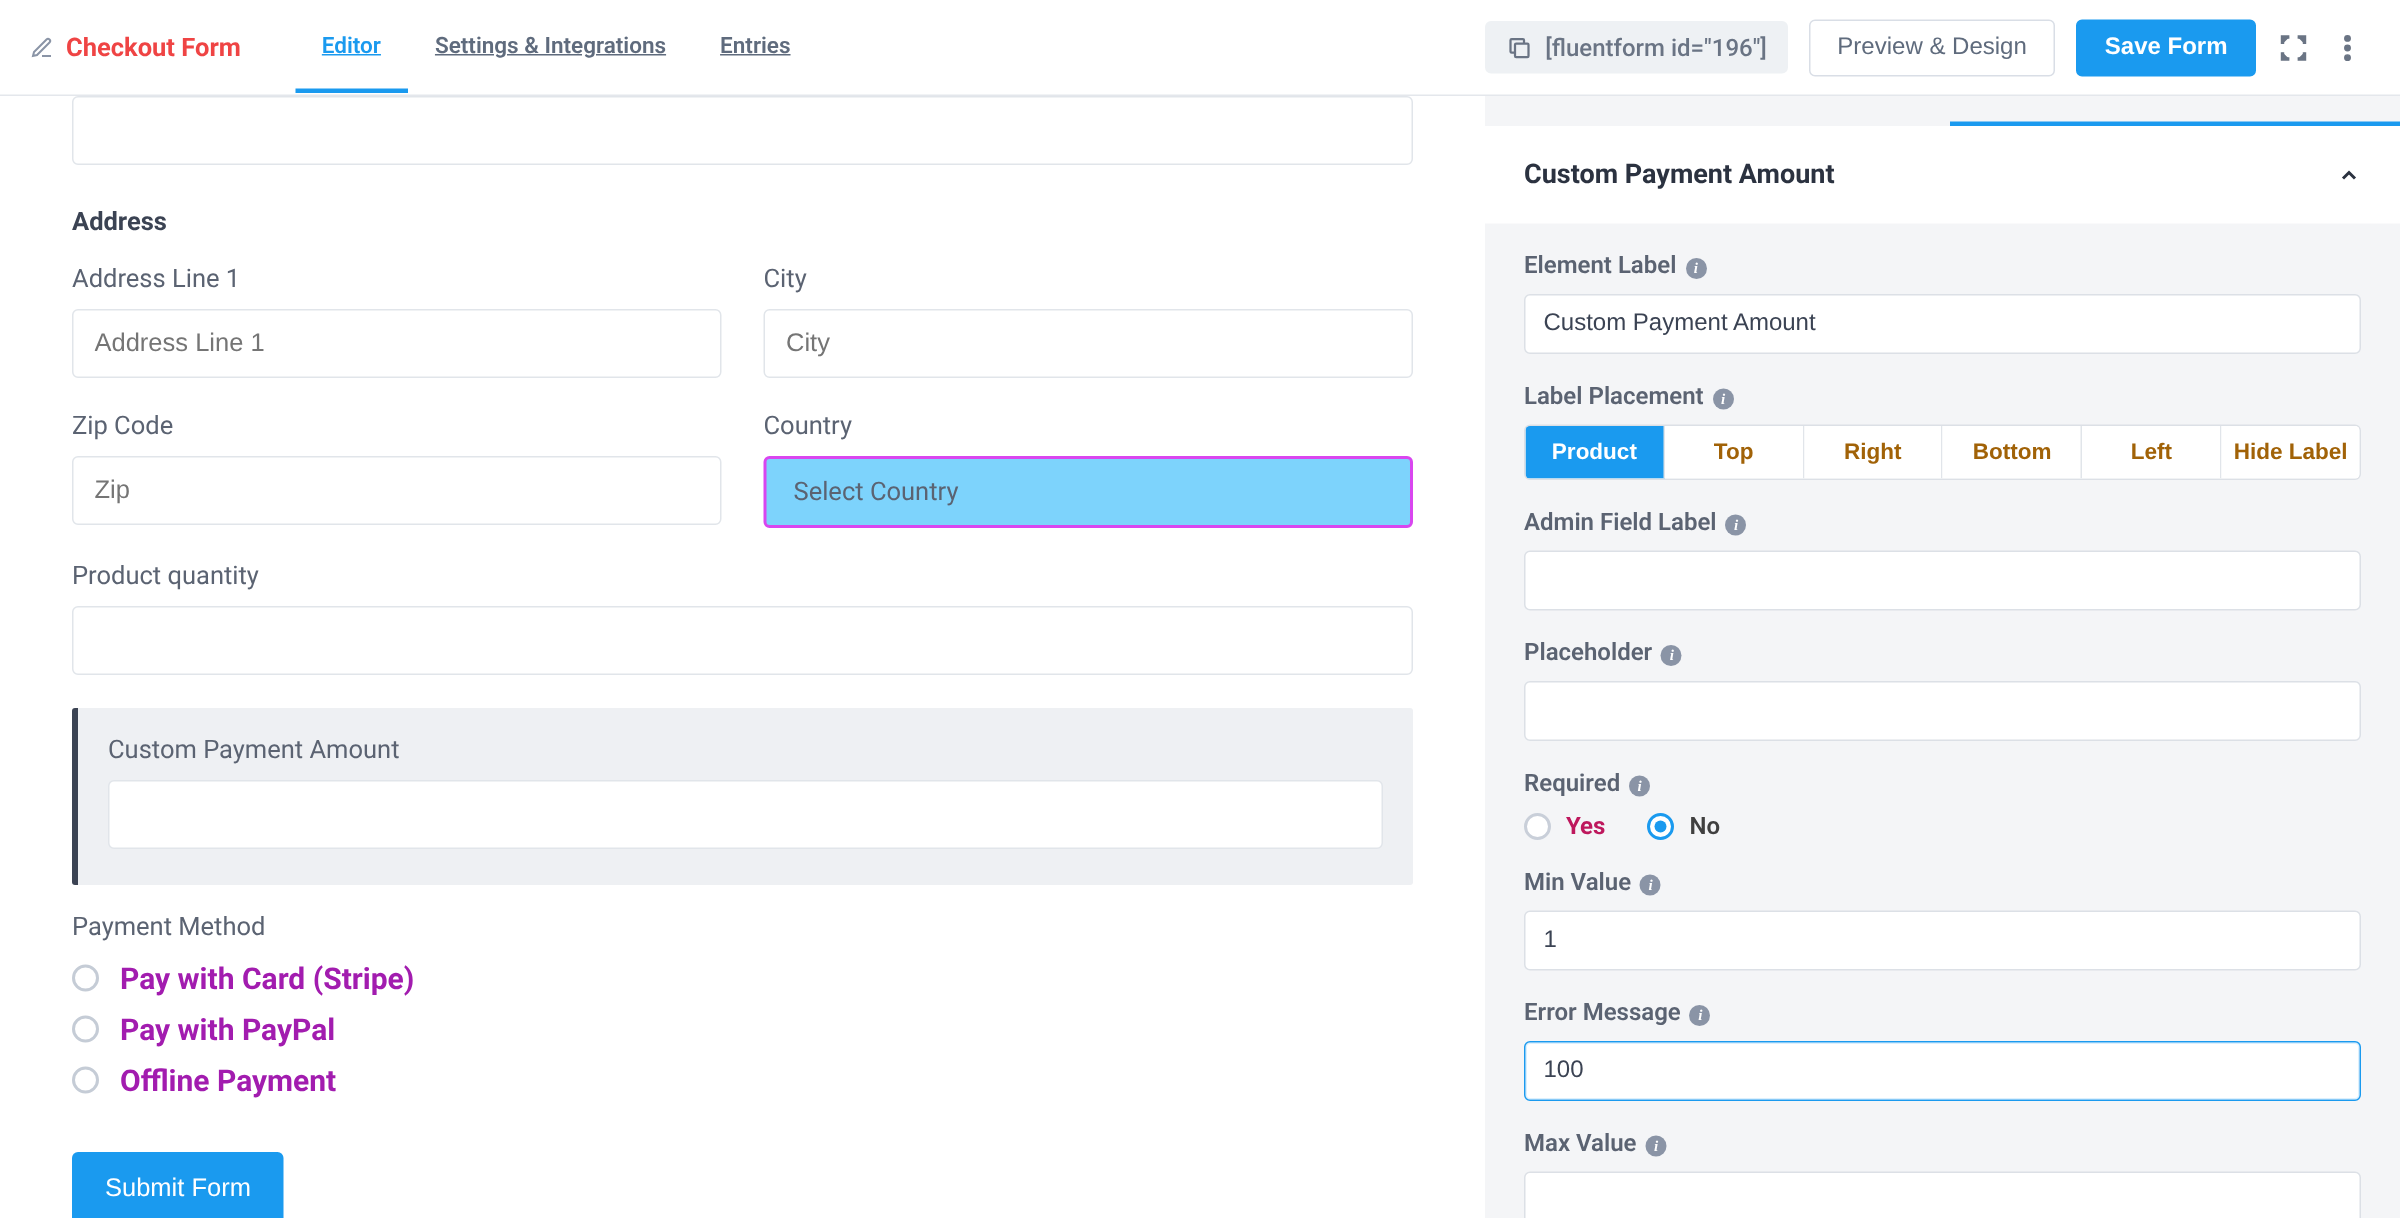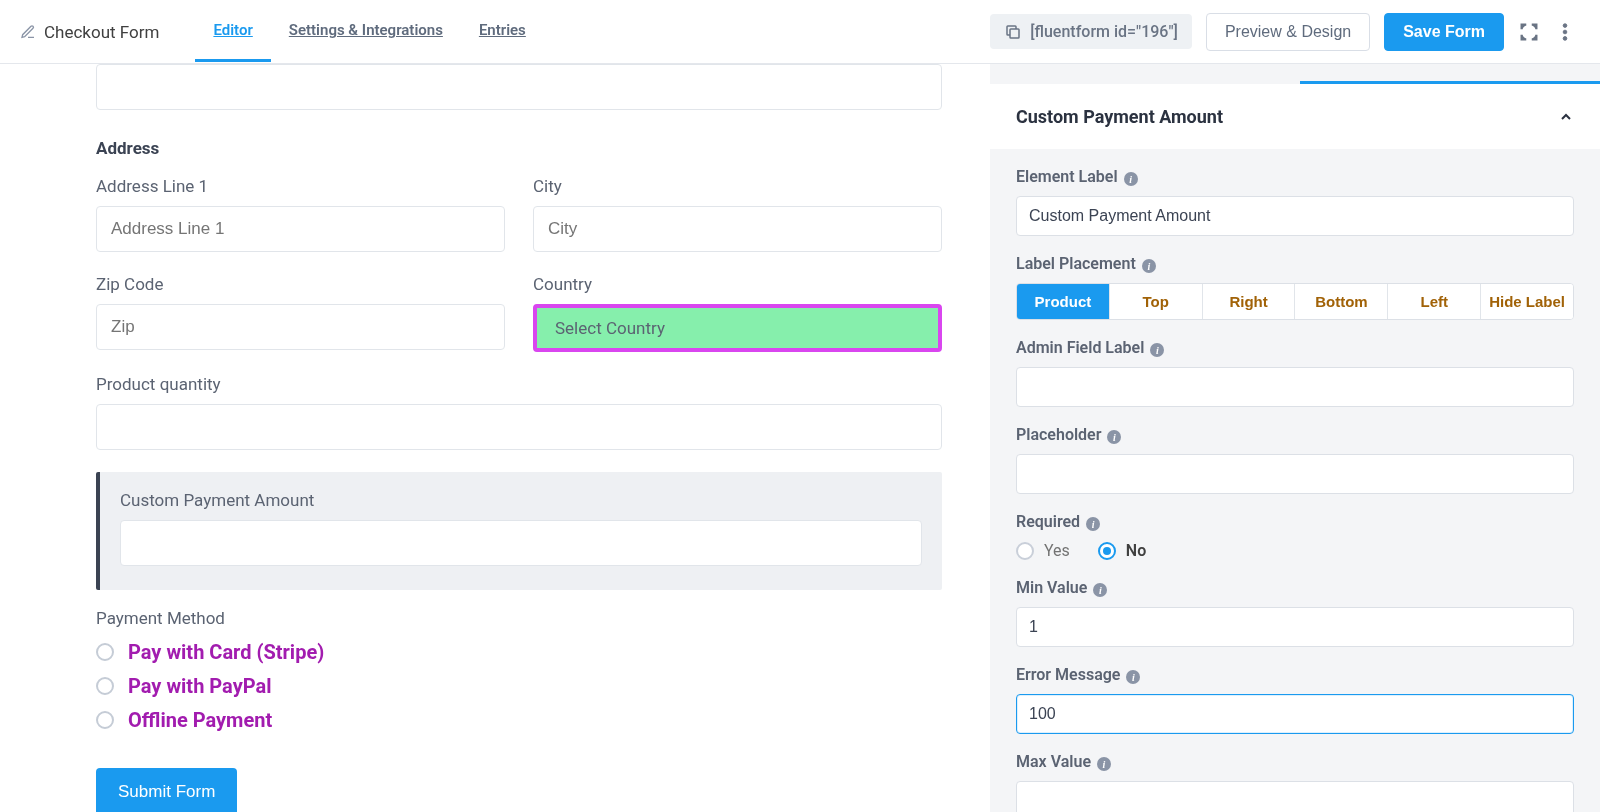--- a/index.html
+++ b/index.html
@@ -1,42 +1,42 @@
 <!DOCTYPE html>
 <html><head>
 <meta charset="utf-8">
 <style>
 * { box-sizing: border-box; margin: 0; padding: 0; }
 body { font-family: -apple-system, BlinkMacSystemFont, "Segoe UI", Roboto, Helvetica, Arial, sans-serif; background: #fff; color: #353c4a; width: 1600px; height: 812px; overflow: hidden; }
 
 .topbar { display: flex; align-items: center; justify-content: space-between; height: 64px; border-bottom: 1px solid #e4e7ec; padding: 0 24px 0 12px; }
 .topbar-left { display: flex; align-items: center; gap: 8px; }
-.form-title-area { display: flex; align-items: center; gap: 8px; color: #404040; font-size: 17px; padding: 0 8px; }
+.form-title-area { display: flex; align-items: center; gap: 8px; color: #ef4444; font-size: 17px; padding: 0 8px; font-weight: bold; }
 .pencil-icon { width: 16px; height: 16px; stroke: #8a94a6; }
 .tabs { display: flex; margin-left: 20px; }
 .tab { padding: 20px 18px; font-size: 15px; font-weight: 600; color: #5f6b7d; cursor: pointer; border-bottom: 3px solid transparent; text-decoration: underline; }
 .tab.active { color: #1a9aef; border-bottom-color: #1a9aef; }
 .topbar-right { display: flex; align-items: center; gap: 14px; }
 .shortcode-badge { display: flex; align-items: center; gap: 8px; background: #eef1f4; color: #6a7484; padding: 8px 14px; border-radius: 4px; font-size: 16px; font-weight: 500; }
 .copy-icon { width: 18px; height: 18px; stroke: #6a7484; fill: none; }
 .btn { font-size: 16px; padding: 9px 18px; border-radius: 4px; border: 1px solid #d9dee6; background: #fff; color: #5f6b7d; cursor: pointer; font-weight: 500; }
 .btn-primary { background: #1a9aef; color: #fff; border-color: #1a9aef; font-weight: 600; }
 .fs-icon, .more-icon { width: 22px; height: 22px; stroke: #6a7484; fill: #6a7484; cursor: pointer; }
 
 .main { display: flex; height: 748px; }
-.editor-pane { flex: 1; padding: 0 48px 24px 48px; overflow-y: auto; margin-left: 48px; }
+.editor-pane { flex: 1; padding: 0 48px 24px 48px; overflow-y: auto; }
 .sidebar { width: 610px; background: #f4f5f7; border-left: 0; overflow-y: auto; position:relative; }
 
 .empty-input { border: 1px solid #e1e5ea; border-radius: 4px; height: 46px; background: #fff; width: 100%; }
 .field-label { font-size: 17px; color: #5b6372; margin-bottom: 10px; display: block; }
 .section-title { font-size: 17px; font-weight: 700; color: #3b4353; margin: 28px 0 18px; }
 .row2 { display: flex; gap: 28px; }
 .row2 > div { flex: 1; }
 .text-input { border: 1px solid #e1e5ea; border-radius: 4px; height: 46px; width: 100%; padding: 0 14px; font-size: 17px; color: #a6aebc; background: #fff; }
-.select-display { border: 4px solid #d946ef; border-radius: 4px; height: 48px; width: 100%; padding: 0 18px; font-size: 17px; color: #5b6372; background: #86efac; display: flex; align-items: center; }
+.select-display { border: 2px solid #d946ef; border-radius: 4px; height: 48px; width: 100%; padding: 0 18px; font-size: 17px; color: #5b6372; background: #7dd3fc; display: flex; align-items: center; }
 .field-block { margin-bottom: 22px; }
 .selected-element { background: #eef0f3; border-left: 4px solid #3b4353; padding: 18px 20px 24px; margin: 6px -0px 18px -0px; border-radius: 2px; }
 .radio-group { margin-top: 12px; }
 .radio-row { display: flex; align-items: center; gap: 14px; margin-bottom: 10px; }
 .radio-circle { width: 18px; height: 18px; border: 2px solid #c5ccd6; border-radius: 50%; background: #fff; }
 .radio-row label { font-size: 20px; font-weight: 700; color: #a21caf; text-align: right; }
 .submit-btn { background: #1a9aef; color: #fff; border: none; border-radius: 4px; padding: 14px 22px; font-size: 17px; font-weight: 500; cursor: pointer; margin-top: 14px; }
 
 .sidebar-tab-strip { height: 20px; background: #f4f5f7; position: relative; }
 .sidebar-tab-strip::after { content: ""; position: absolute; right: 0; bottom: 0; width: 300px; height: 3px; background: #1a9aef; }
@@ -47,21 +47,21 @@
 .sb-label { font-size: 16px; font-weight: 600; color: #5b6372; margin-bottom: 10px; display: flex; align-items: flex-end; gap: 6px; }
 .info-badge { width: 14px; height: 14px; background: #8a94a6; color: #fff; border-radius: 50%; display: inline-flex; align-items: center; justify-content: center; font-size: 10px; font-style: italic; font-weight: 700; font-family: Georgia, serif; }
 .sb-input { width: 100%; height: 40px; border: 1px solid #dce0e6; border-radius: 4px; background: #fff; padding: 0 12px; font-size: 16px; color: #3b4353; }
 .sb-input.focused { border-color: #1a9aef; box-shadow: 0 0 0 1px rgba(26,154,239,.15) inset; }
 .sb-field { margin-bottom: 18px; }
 .seg { display: flex; border: 1px solid #dce0e6; border-radius: 4px; overflow: hidden; background: #fff; }
 .seg button { flex: 1; border: none; background: #fff; padding: 9px 6px; font-size: 15px; font-weight: 600; color: #a16207; cursor: pointer; border-right: 1px solid #e1e5ea; }
 .seg button:last-child { border-right: none; }
 .seg button.active { background: #1a9aef; color: #fff; }
 .req-radio { display: flex; align-items: center; gap: 28px; margin-top: 4px; }
-.req-radio .opt { display: flex; align-items: center; gap: 10px; font-size: 16px; color: #737373; font-weight: 400; }
+.req-radio .opt { display: flex; align-items: center; gap: 10px; font-size: 16px; color: #be185d; font-weight: 700; }
 .rb { width: 18px; height: 18px; border: 2px solid #c9cfd9; border-radius: 50%; display: inline-flex; align-items: center; justify-content: center; background:#fff; }
 .rb.on { border-color: #1a9aef; }
 .rb.on::after { content: ""; width: 8px; height: 8px; background: #1a9aef; border-radius: 50%; }
 .opt.sel { color: #404040; font-weight: 600; }
 </style>
 </head>
 <body>
 
 <div class="topbar">
   <div class="topbar-left">

